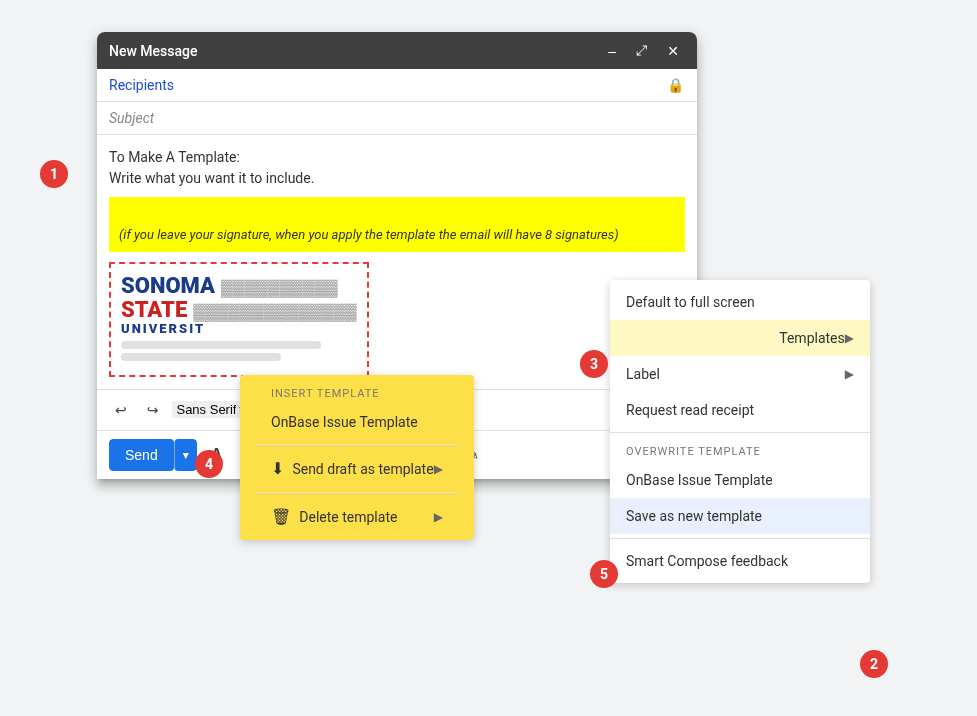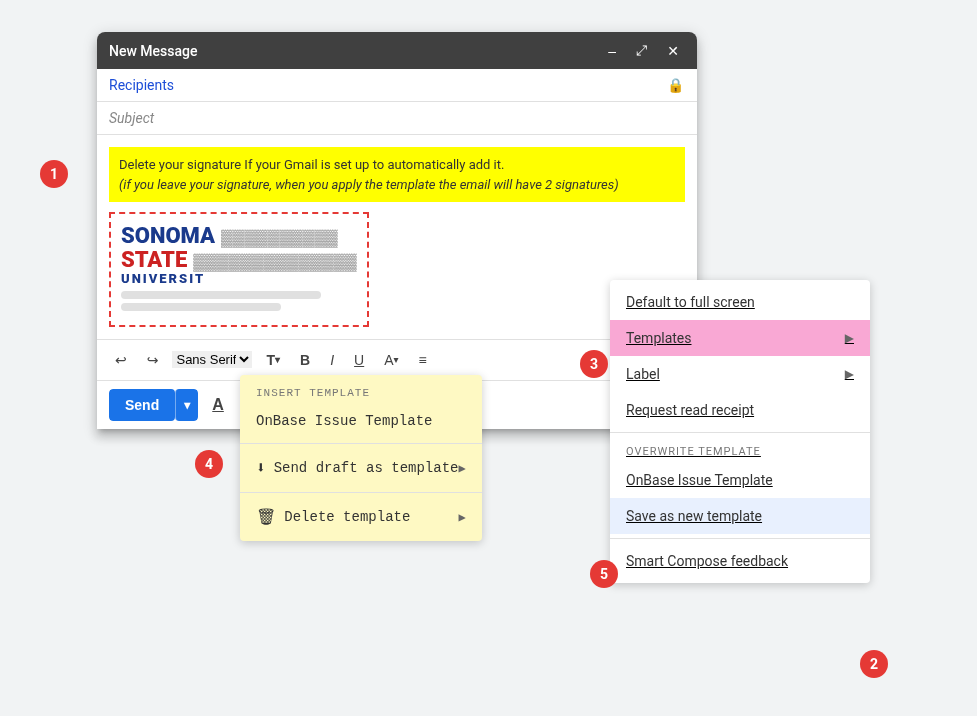--- a/index.html
+++ b/index.html
@@ -126,21 +126,21 @@
     }
 
     .send-btn {
       background: #1a73e8;
       color: #fff;
       border: none;
       border-radius: 4px;
       padding: 8px 16px;
       cursor: pointer;
       font-size: 14px;
-      font-weight: 700;
+      font-weight: 400;
       display: flex;
       align-items: center;
       gap: 0;
     }
 
     .send-btn-arrow {
       background: #1a73e8;
       color: #fff;
       border: none;
       border-left: 1px solid rgba(255,255,255,0.4);
@@ -167,26 +167,25 @@
 
     
     .context-menu-wrapper {
       position: absolute;
       top: 260px;
       left: 155px;
       z-index: 100;
     }
 
     .context-menu {
-      background: #fef9c3;
+      background: #fde047;
       border-radius: 4px;
       box-shadow: 0 2px 10px rgba(0,0,0,0.2);
       min-width: 200px;
-      padding: 4px 0;
-      font-family: Liberation Mono, monospace;
+      padding: 4px 15px;
     }
 
     .context-menu-item {
       padding: 10px 16px;
       cursor: pointer;
       display: flex;
       align-items: center;
       justify-content: space-between;
       font-size: 14px;
       color: #333;
@@ -281,24 +280,28 @@
     <div class="compose-field">
       <span style="color:#1d4ed8;">Recipients</span>
       <span class="lock-icon">🔒</span>
     </div>
 
     <div class="compose-field">
       <span style="color:#888;font-style:italic;">Subject</span>
     </div>
 
     <div class="compose-body">
+      <div class="body-text-instruction">
+        <span>To Make A Template:</span><br>
+        <span>Write what you want it to include.</span>
+      </div>
 
       <div class="warning-box">
-        <span>Delete your signature If your Gmail is set up to automatically add it.</span><br>
-        <span class="warning-italic">(if you leave your signature, when you apply the template the email will have 2 signatures)</span>
+        <br>
+        <span class="warning-italic">(if you leave your signature, when you apply the template the email will have 8 signatures)</span>
       </div>
 
       
       <div class="signature-area">
         <div class="sonoma-logo">
           <div><span class="sonoma-blue">SONOMA</span><span style="color:#aaa; font-size:16px; margin-left:6px;">▓▓▓▓▓▓▓▓▓▓</span></div>
           <div><span class="sonoma-red">STATE</span><span style="color:#aaa; font-size:16px; margin-left:6px;">▓▓▓▓▓▓▓▓▓▓▓▓▓▓</span></div>
           <div class="university-text">UNIVERSIT</div>
         </div>
         <div class="sig-blurred-line" style="width:200px;"></div>
@@ -358,25 +361,25 @@
       <div class="context-menu-item">
         <span style="display:flex;align-items:center;gap:8px;">
           <span style="font-size:16px;">🗑</span>
           <span>Delete template</span>
         </span>
         <span class="chevron-right">▶</span>
       </div>
     </div>
   </div>
 
-  <div class="context-menu-right" style="position:absolute; left:590px; top:260px;text-decoration:underline;">
+  <div class="context-menu-right" style="position:absolute; left:590px; top:260px;">
     <div class="context-menu-item">
       <span>Default to full screen</span>
     </div>
-    <div class="context-menu-item highlighted" style="background:#f9a8d4;">
+    <div class="context-menu-item highlighted" style="background:#fef9c3;justify-content:flex-end;">
       <span>Templates</span>
       <span class="chevron-right">▶</span>
     </div>
     <div class="context-menu-item">
       <span>Label</span>
       <span class="chevron-right">▶</span>
     </div>
     <div class="context-menu-item">
       <span>Request read receipt</span>
     </div>

